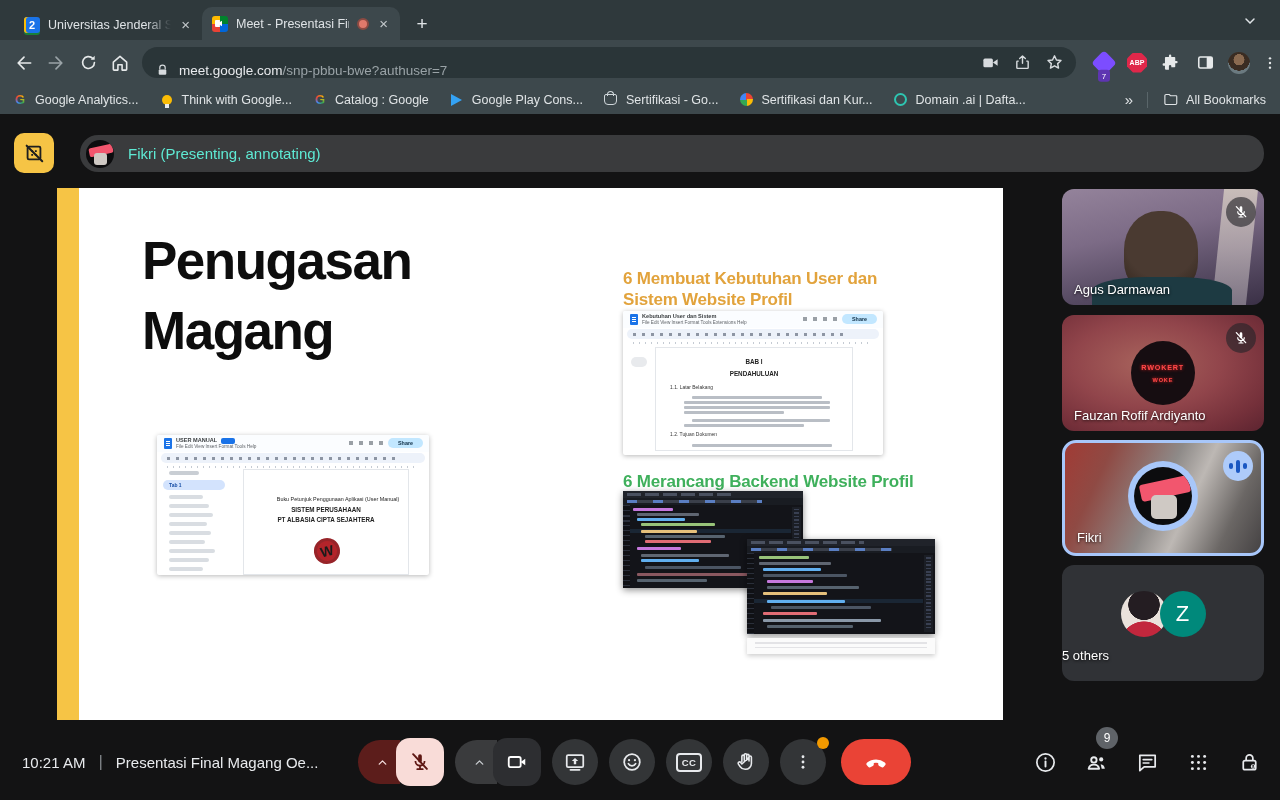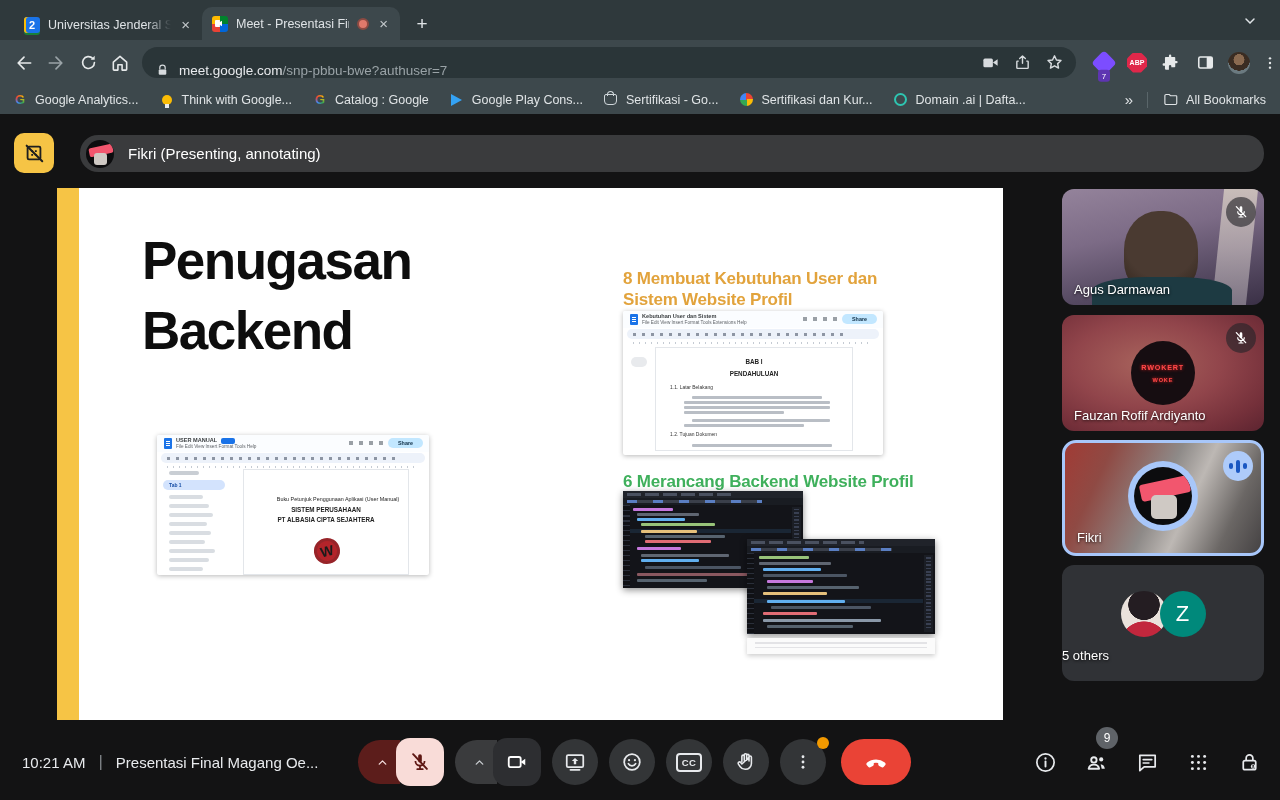--- a/index.html
+++ b/index.html
@@ -70,21 +70,21 @@
   
   #annot-btn { position:absolute; left:14px; top:133px; width:40px; height:40px; border-radius:10px; background:#f6c445;
     display:flex; align-items:center; justify-content:center; }
   #presenter-pill { position:absolute; left:80px; top:135px; width:1184px; height:37px; border-radius:18px;
     background:#3a3b3d; display:flex; align-items:center; padding-left:6px; gap:14px; }
   .fikri-ava { width:28px; height:28px; border-radius:50%; background:#0c0c0e; position:relative; overflow:hidden; }
   .fikri-ava::before { content:""; position:absolute; left:3px; top:6px; width:24px; height:9px; background:#f2566e;
     transform:rotate(-12deg); border-radius:2px; }
   .fikri-ava::after { content:""; position:absolute; left:8px; top:13px; width:13px; height:12px; background:#cfc9c4;
     border-radius:3px; }
-  #presenter-pill .ptxt { color:#ffffff; font-size:15px; }
+  #presenter-pill .ptxt { color:#5eead4; font-size:15px; }
 
   
   #slide { position:absolute; left:57px; top:188px; width:946px; height:532px; background:#fff; }
   #slide .stripe { position:absolute; left:0; top:0; width:22px; height:532px; background:#f6c445; }
   .slide-title { position:absolute; left:85px; top:38px; font-size:53px; line-height:70px; font-weight:800;
     letter-spacing:-1.5px; color:#0d0d0d; }
   .task { position:absolute; font-weight:800; font-size:17px; line-height:21px; letter-spacing:-0.2px; }
   #task4 { left:85px; top:203px; color:#e31b3f; }
   #task5 { left:566px; top:80px; color:#e2a33c; }
   #task6 { left:566px; top:283px; color:#3fb05c; }
@@ -375,25 +375,25 @@
 <div id="presenter-pill">
   <div class="fikri-ava"></div>
   <div class="ptxt">Fikri (Presenting, annotating)</div>
 </div>
 
 <div id="slide">
   <div class="stripe"></div>
 
   <div class="slide-title">
     <div>Penugasan</div>
-    <div>Backend</div>
+    <div>Magang</div>
   </div>
 
   <div class="task" id="task5">
-    <div>8 Membuat Kebutuhan User dan</div>
+    <div>6 Membuat Kebutuhan User dan</div>
     <div>Sistem Website Profil</div>
   </div>
   <div class="task" id="task6">
     <div>6 Merancang Backend Website Profil</div>
   </div>
 
   <div class="mdoc" id="mdoc1">
     <div class="md-head"></div>
     <div class="md-docicon"></div>
     <div class="md-title">USER MANUAL</div>

